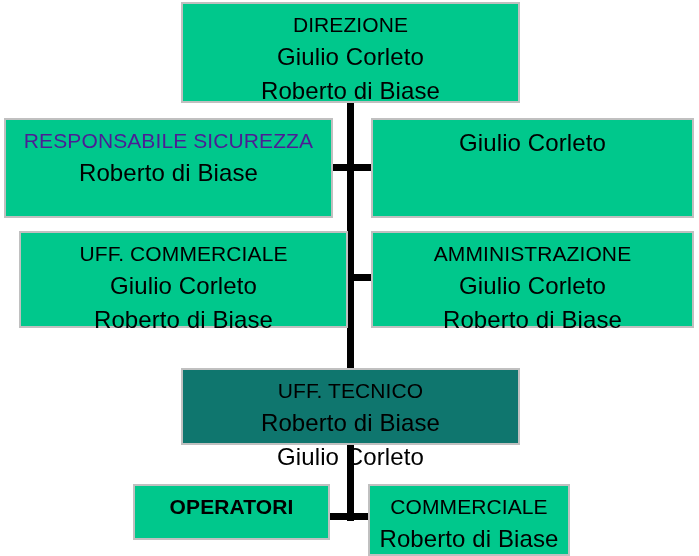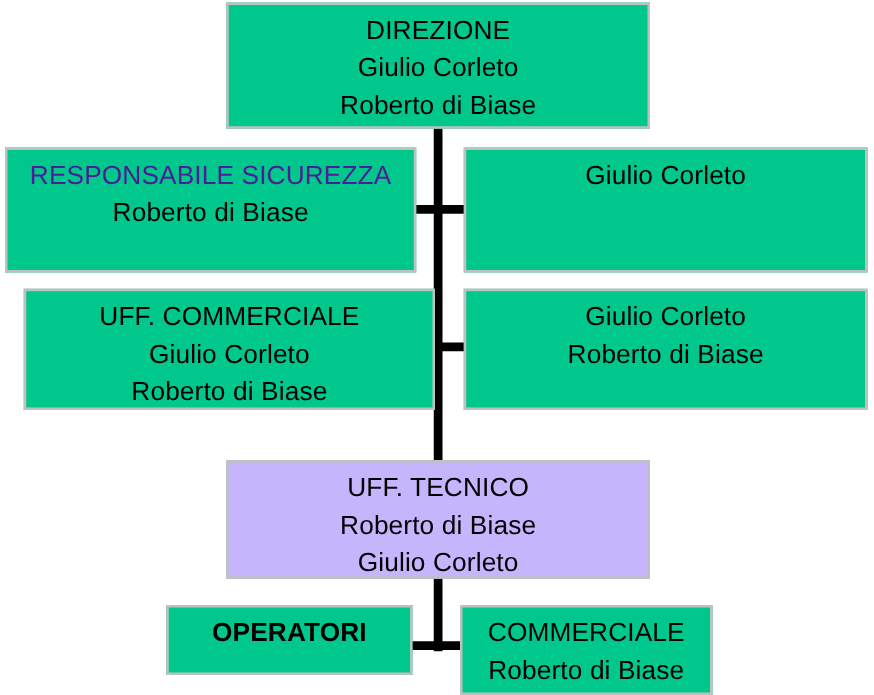--- a/index.html
+++ b/index.html
@@ -23,21 +23,21 @@
     display: flex;
     flex-direction: column;
     align-items: center;
     justify-content: flex-start;
     padding-top: 6px;
     z-index: 3;
   }
   .node .line {
     display: block;
     color: #000000;
-    font-size: 21px;
+    font-size: 24px;
     line-height: 1.43;
     white-space: nowrap;
     letter-spacing: 0.1px;
   }
   .node .line.title {
     font-size: 21px;
   }
   
   .trunk {
     position: absolute;
@@ -74,24 +74,25 @@
       </div>
       <div class="node" style="left: 371px; top: 118px; width: 323px; height: 100px; background: rgb(0, 200, 140); border-color: rgb(192, 192, 192);">
         <span class="line" style="color: rgb(0, 0, 0);">Giulio Corleto</span>
       </div>
       <div class="node" style="left: 4px; top: 231px; width: 329px; height: 97px; background: rgb(0, 200, 140); border-color: rgb(192, 192, 192); margin-left: 15px;">
         <span class="line title" style="color: rgb(0, 0, 0);">UFF. COMMERCIALE</span>
         <span class="line" style="color: rgb(0, 0, 0);">Giulio Corleto</span>
         <span class="line" style="color: rgb(0, 0, 0);">Roberto di Biase</span>
       </div>
       <div class="node" style="left: 371px; top: 231px; width: 323px; height: 97px; background: rgb(0, 200, 140); border-color: rgb(192, 192, 192);">
+        <span class="line title" style="color: rgb(0, 0, 0);">AMMINISTRAZIONE</span>
         <span class="line" style="color: rgb(0, 0, 0);">Giulio Corleto</span>
         <span class="line" style="color: rgb(0, 0, 0);">Roberto di Biase</span>
       </div>
-      <div class="node" style="left: 181px; top: 368px; width: 339px; height: 95px; background: #c4b5fd; border-color: rgb(192, 192, 192);">
+      <div class="node" style="left: 181px; top: 368px; width: 339px; height: 77px; background: #0f766e; border-color: rgb(192, 192, 192);">
         <span class="line title" style="color: rgb(0, 0, 0);">UFF. TECNICO</span>
         <span class="line" style="color: rgb(0, 0, 0);">Roberto di Biase</span>
         <span class="line" style="color: rgb(0, 0, 0);">Giulio Corleto</span>
       </div>
       <div class="node" style="left: 133px; top: 484px; width: 197px; height: 56px; background: rgb(0, 200, 140); border-color: rgb(192, 192, 192); font-weight: bold;">
         <span class="line title" style="color: rgb(0, 0, 0);">OPERATORI</span>
       </div>
       <div class="node" style="left: 368px; top: 484px; width: 202px; height: 72px; background: rgb(0, 200, 140); border-color: rgb(192, 192, 192);">
         <span class="line title" style="color: rgb(0, 0, 0);">COMMERCIALE</span>
         <span class="line" style="color: rgb(0, 0, 0);">Roberto di Biase</span>

